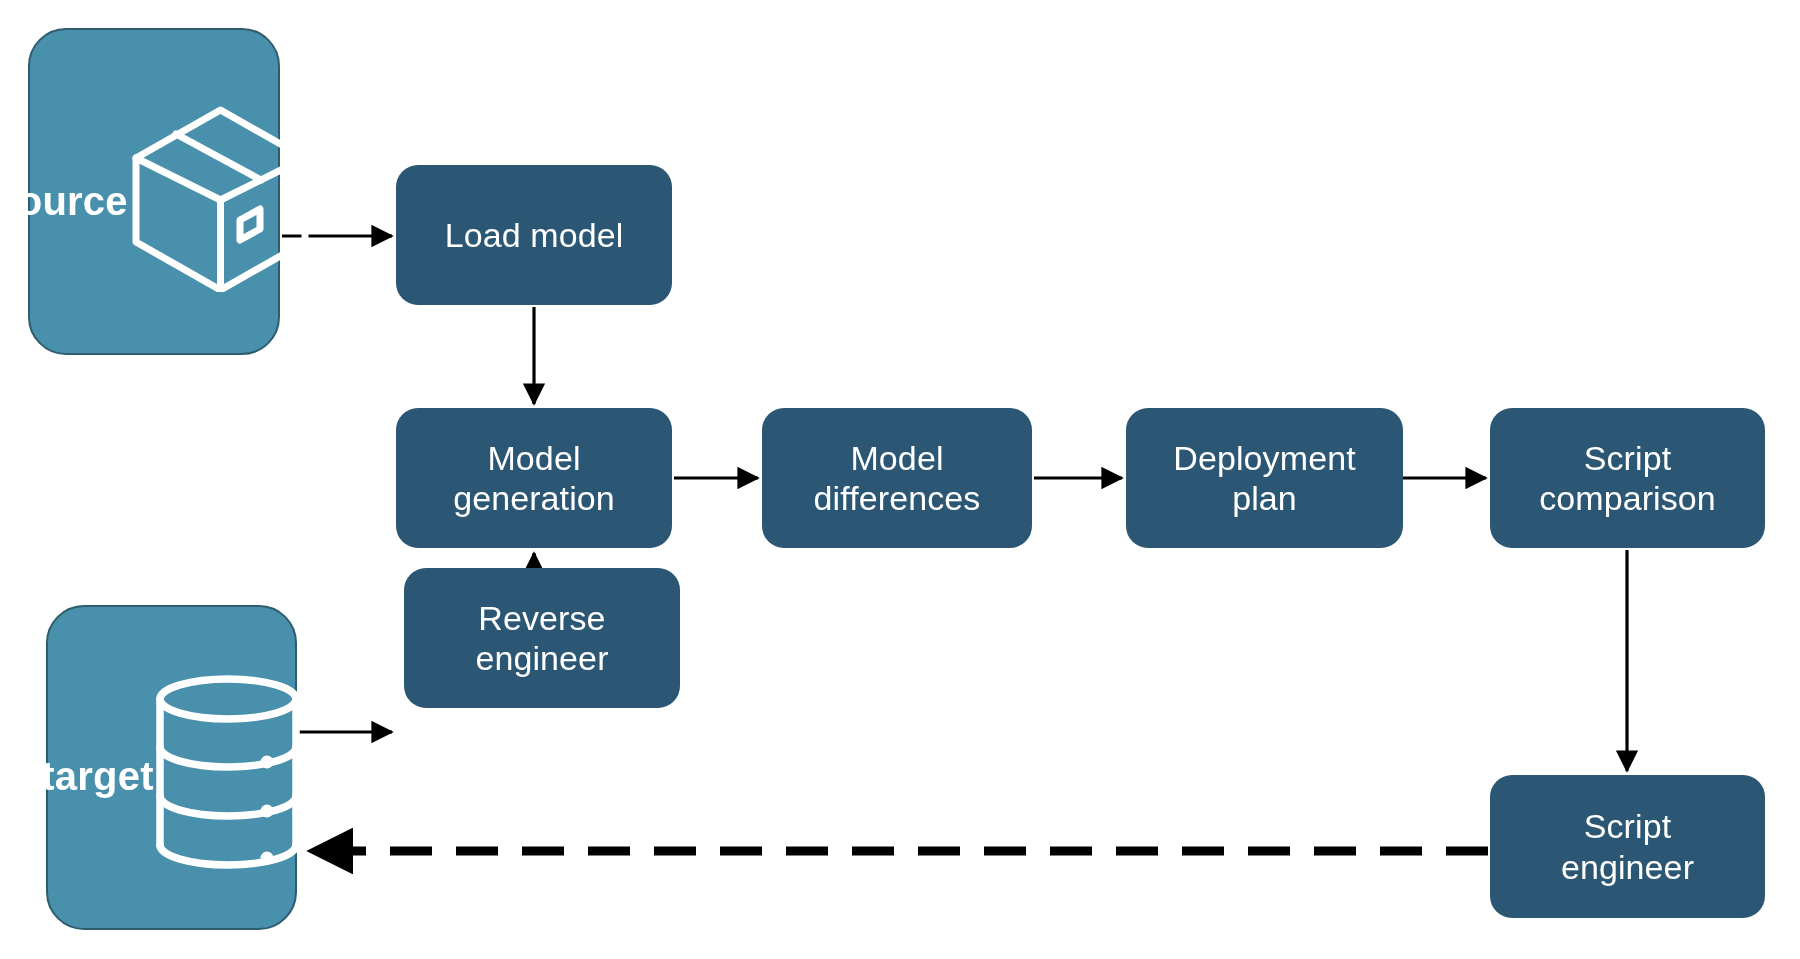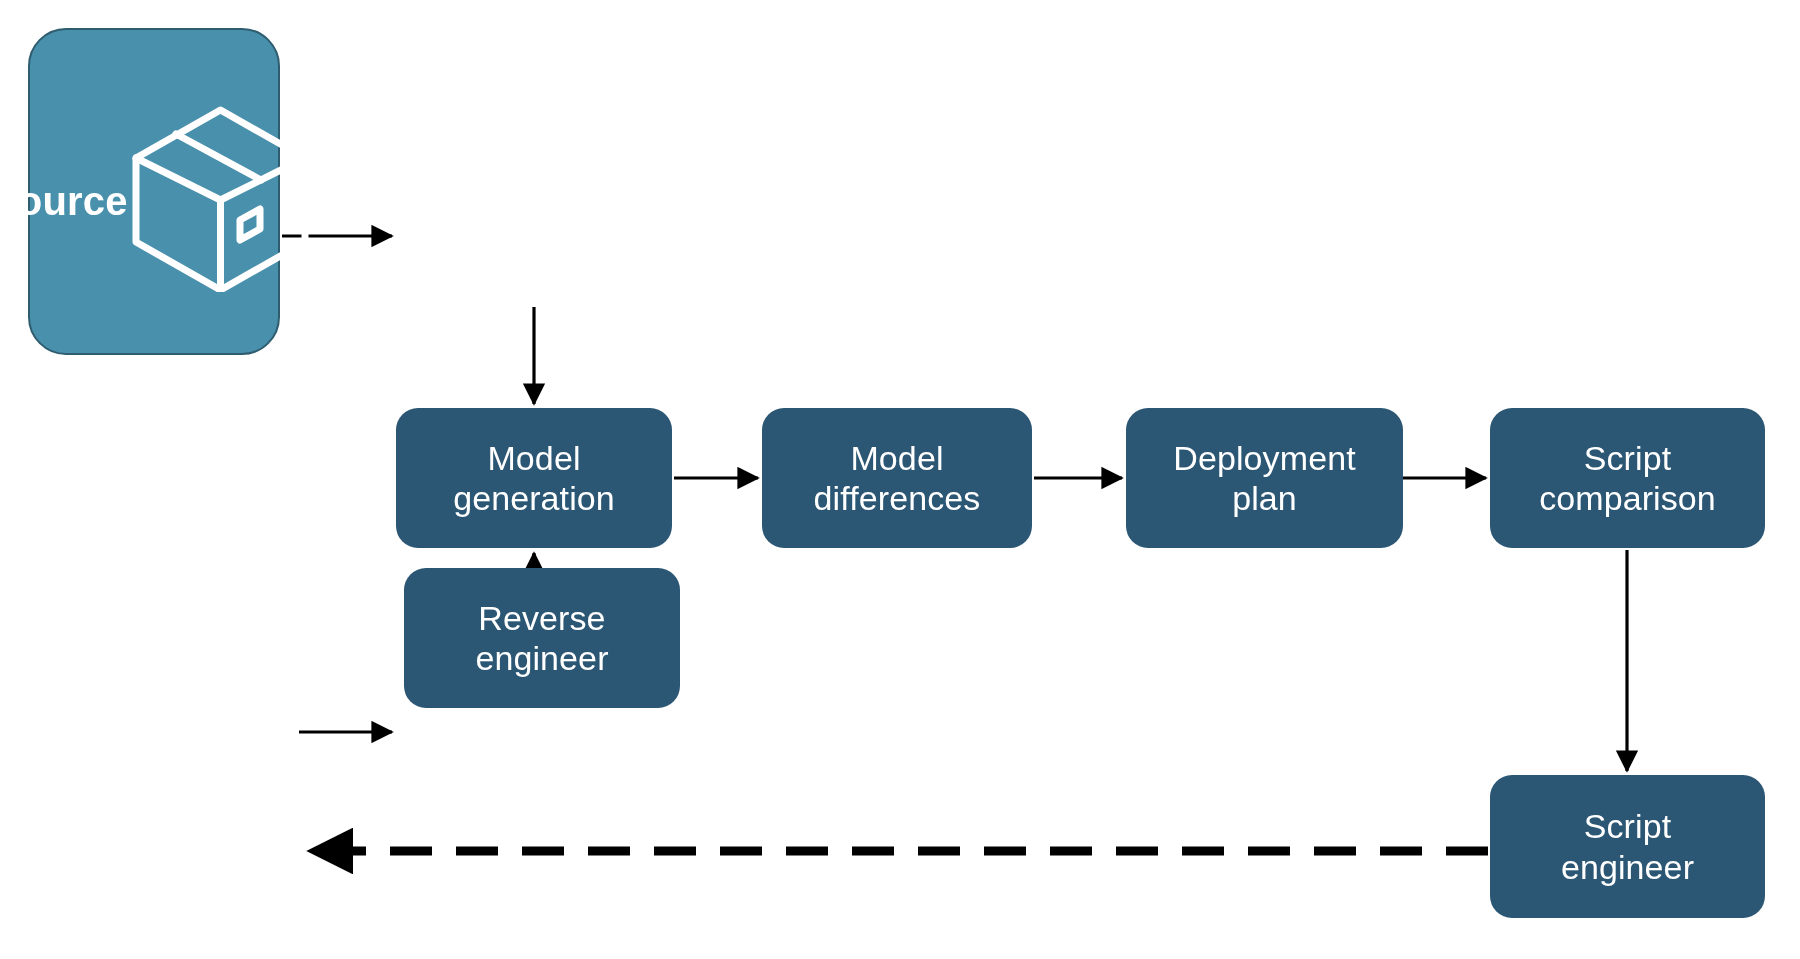--- a/index.html
+++ b/index.html
@@ -90,21 +90,49 @@
           <path d="M 177 56 L 92.5 98"></path>
 
           <path d="M 48 32 L 133 78"></path>
         </g>
 
         <path d="M 112 118 L 132 107 L 132 127 L 112 138 Z" fill="none" stroke="#ffffff" stroke-width="7" stroke-linejoin="round"></path>
       </svg>
     </div>
   </div>
 
+  <div class="node endpoint" style="left:46px;top:605px;width:251px;height:325px;">
+    <div class="ep-label" style="margin-top:16px;">target</div>
+    <div class="ep-icon" style="margin-top:12px;">
+      <svg width="148" height="196" viewBox="0 0 148 196" xmlns="http://www.w3.org/2000/svg">
+        <g fill="none" stroke="#ffffff" stroke-width="7.5" stroke-linecap="round">
 
+          <path d="M 6 25 L 6 171"></path>
+          <path d="M 142 25 L 142 171"></path>
+
+          <ellipse cx="74" cy="25" rx="68" ry="20"></ellipse>
+
+          <path d="M 6 171 A 68 20 0 0 0 142 171"></path>
+
+          <path d="M 6 73 A 68 20 0 0 0 142 73"></path>
+
+          <path d="M 6 122 A 68 20 0 0 0 142 122"></path>
+        </g>
+        <circle cx="113" cy="88" r="6.5" fill="#ffffff"></circle>
+        <circle cx="113" cy="137" r="6.5" fill="#ffffff"></circle>
+        <circle cx="113" cy="184" r="6.5" fill="#ffffff"></circle>
+      </svg>
+    </div>
+  </div>
+
+  <div class="node process" style="left:396px;top:165px;width:276px;height:140px;">
+    <span>
+      <span>Load model</span>
+    </span>
+  </div>
 
   <div class="node process" style="left:396px;top:408px;width:276px;height:140px;">
     <span>
       <span>Model</span><br>
       <span>generation</span>
     </span>
   </div>
 
   <div class="node process" style="left:762px;top:408px;width:270px;height:140px;">
     <span>

